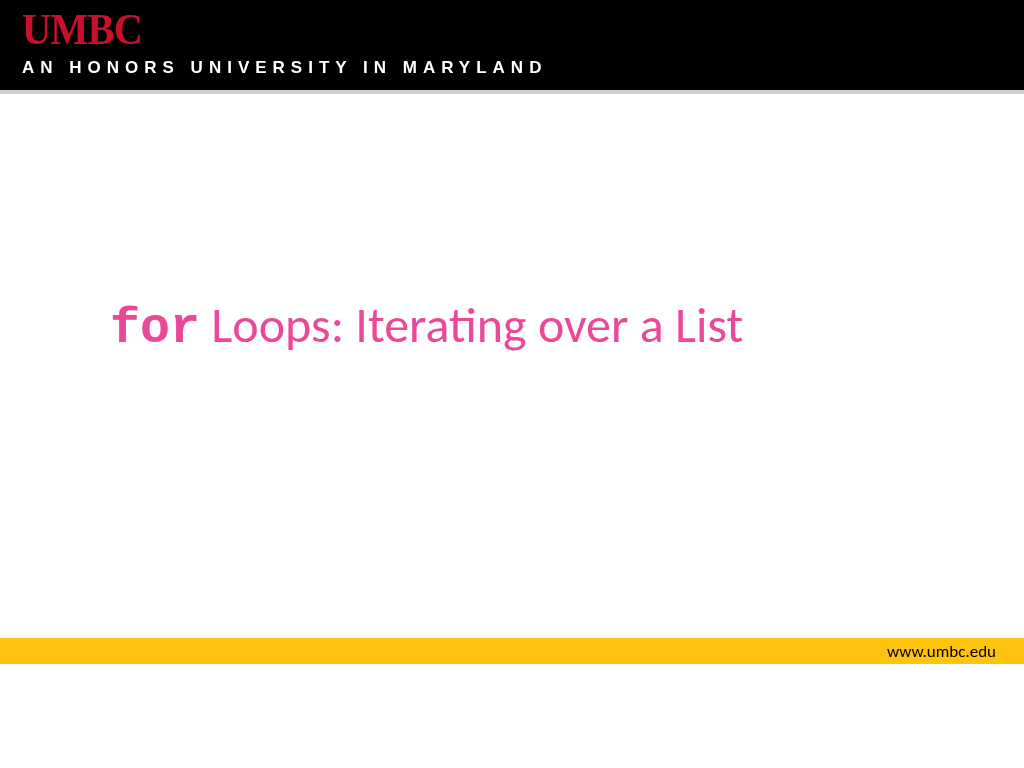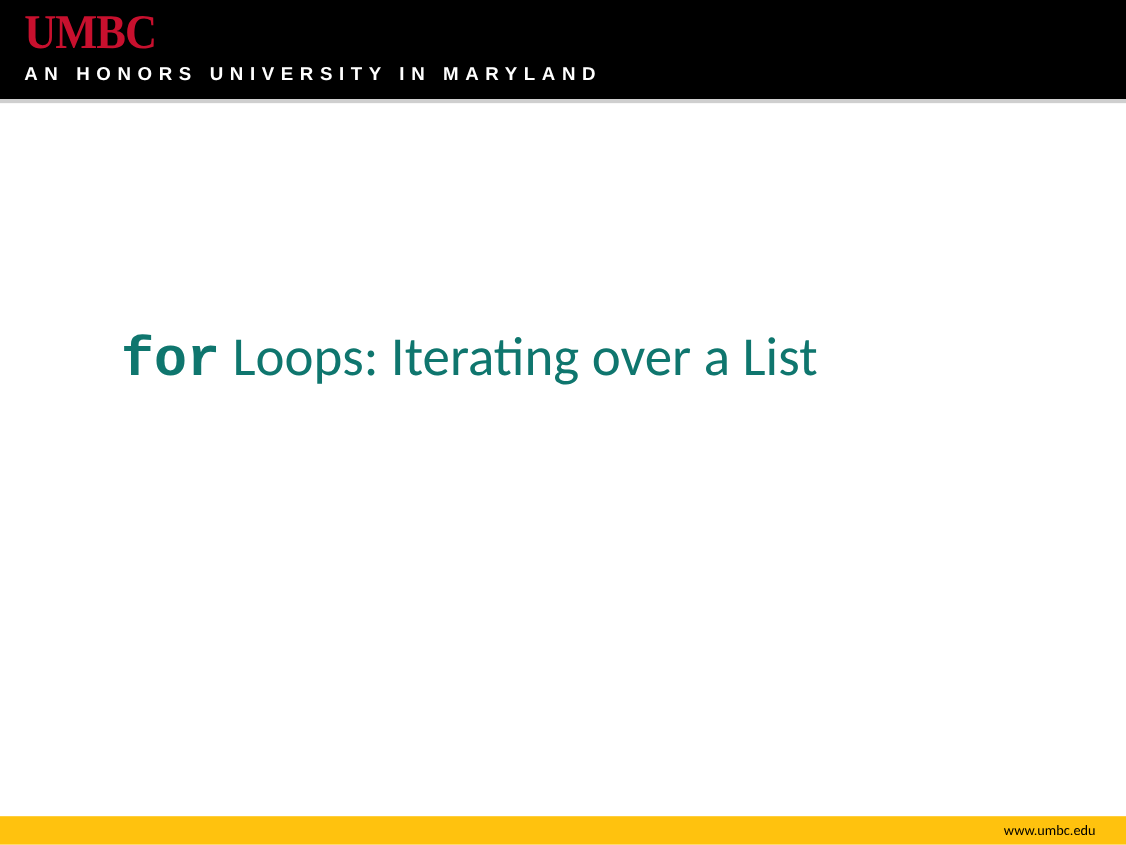--- a/index.html
+++ b/index.html
@@ -1,20 +1,20 @@
 <!DOCTYPE html>
 <html><head>
 <meta charset="utf-8">
 <style>
   * { margin: 0; padding: 0; box-sizing: border-box; }
   html, body { width: 1024px; height: 768px; overflow: hidden; font-family: Calibri, "Segoe UI", Arial, sans-serif; background: #fff; }
 
   .slide {
     width: 1024px;
-    height: 768px;
+    height: 664px;
     position: relative;
     background: #ffffff;
   }
 
   .header {
     position: absolute;
     top: 0; left: 0; right: 0;
     height: 90px;
     background: #000000;
     padding: 8px 22px 10px 22px;
@@ -51,21 +51,21 @@
     top: 94px; left: 0; right: 0;
     bottom: 26px;
     background: #ffffff;
   }
 
   .title-line {
     position: absolute;
     left: 110px;
     top: 200px;
     font-size: 50px;
-    color: #0f766e;
+    color: #ec4899;
     white-space: nowrap;
   }
   .code-word {
     font-family: "Courier New", Courier, monospace;
     font-weight: 700;
   }
   .title-rest {
     font-family: Calibri, "Segoe UI", Arial, sans-serif;
     font-weight: 400;
   }
@@ -75,21 +75,21 @@
     left: 0; right: 0; bottom: 0;
     height: 26px;
     background: #ffc20e;
     display: flex;
     align-items: center;
     justify-content: flex-end;
     padding-right: 28px;
   }
   .footer-url {
     font-family: Calibri, Arial, sans-serif;
-    font-size: 13px;
+    font-size: 17px;
     color: #000;
     margin-left: 15px;
   }
 </style>
 </head>
 <body>
 
 <div class="slide">
 
   <div class="header">

